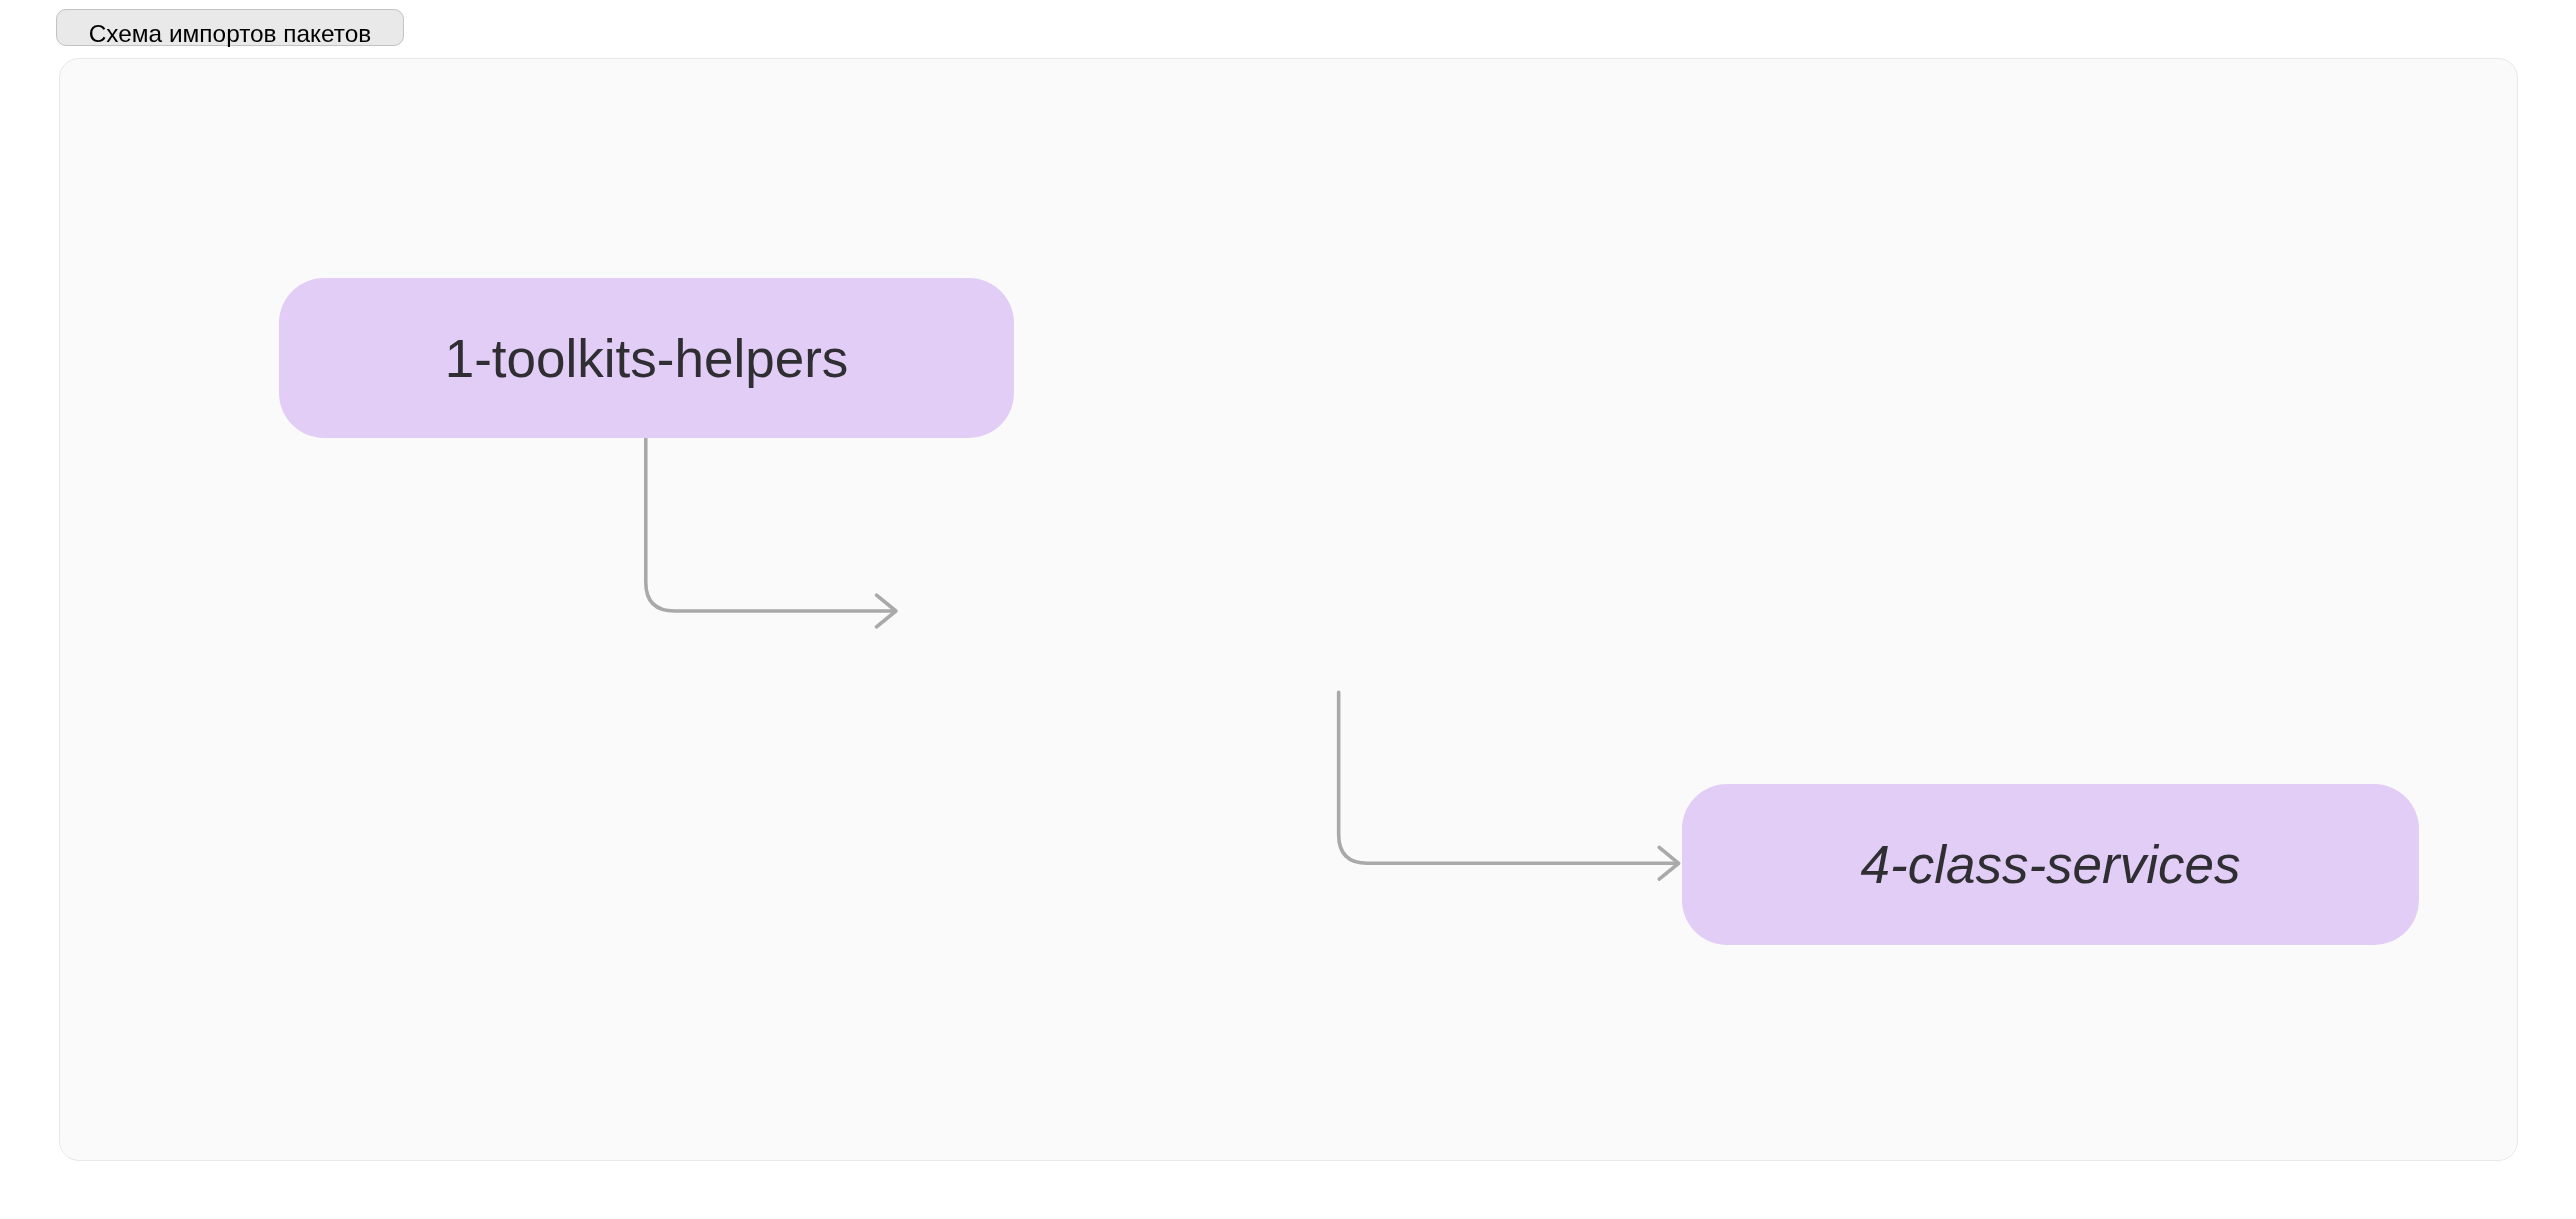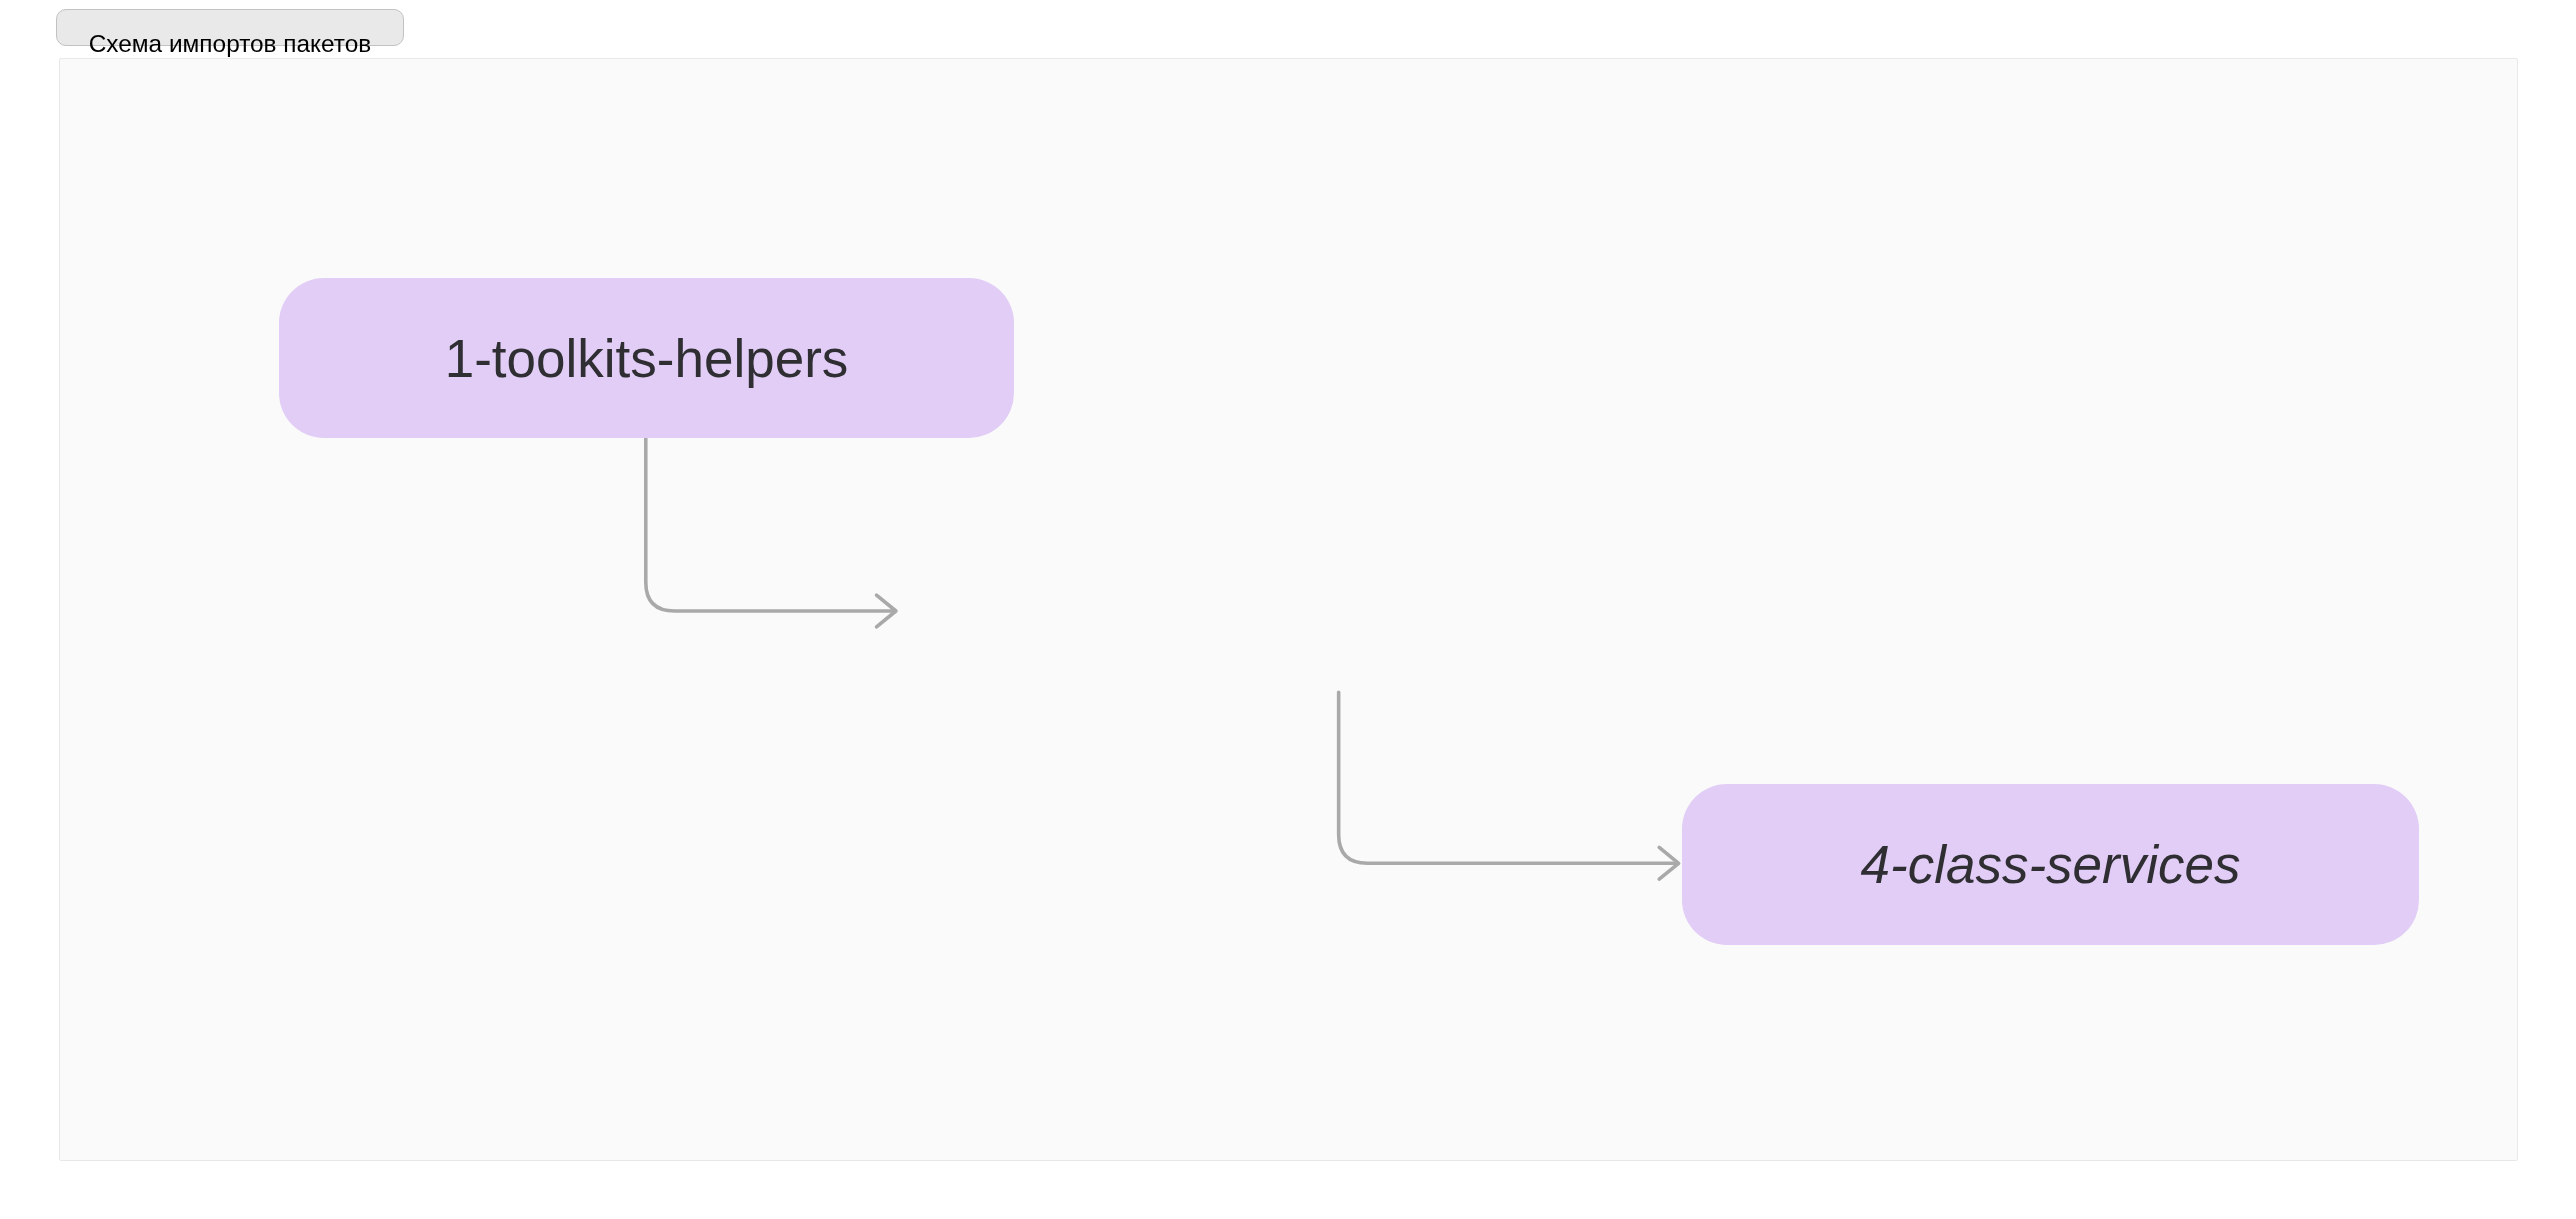--- a/index.html
+++ b/index.html
@@ -32,34 +32,34 @@
     width: 348px;
     height: 37px;
     box-sizing: border-box;
     background: var(--label-bg);
     border: 1.4px solid var(--label-border);
     border-radius: 10px;
     color: var(--label-text);
     font-family: "Liberation Sans", sans-serif;
     font-size: 24.4px;
     line-height: 35px;
-    padding: 16px;
+    padding: 6px;
     display: block;
     cursor: default;
   }
   .canvas {
     position: absolute;
     left: 59px;
     top: 58px;
     width: 2459px;
     height: 1103px;
     box-sizing: border-box;
     background: var(--canvas-bg);
     border: 1.4px solid var(--canvas-border);
-    border-radius: 2px;
+    border-radius: 20px;
     padding-left: 48px;
   }
   .edges {
     position: absolute;
     left: 0;
     top: 0;
     width: 2576px;
     height: 1219px;
     pointer-events: none;
   }

